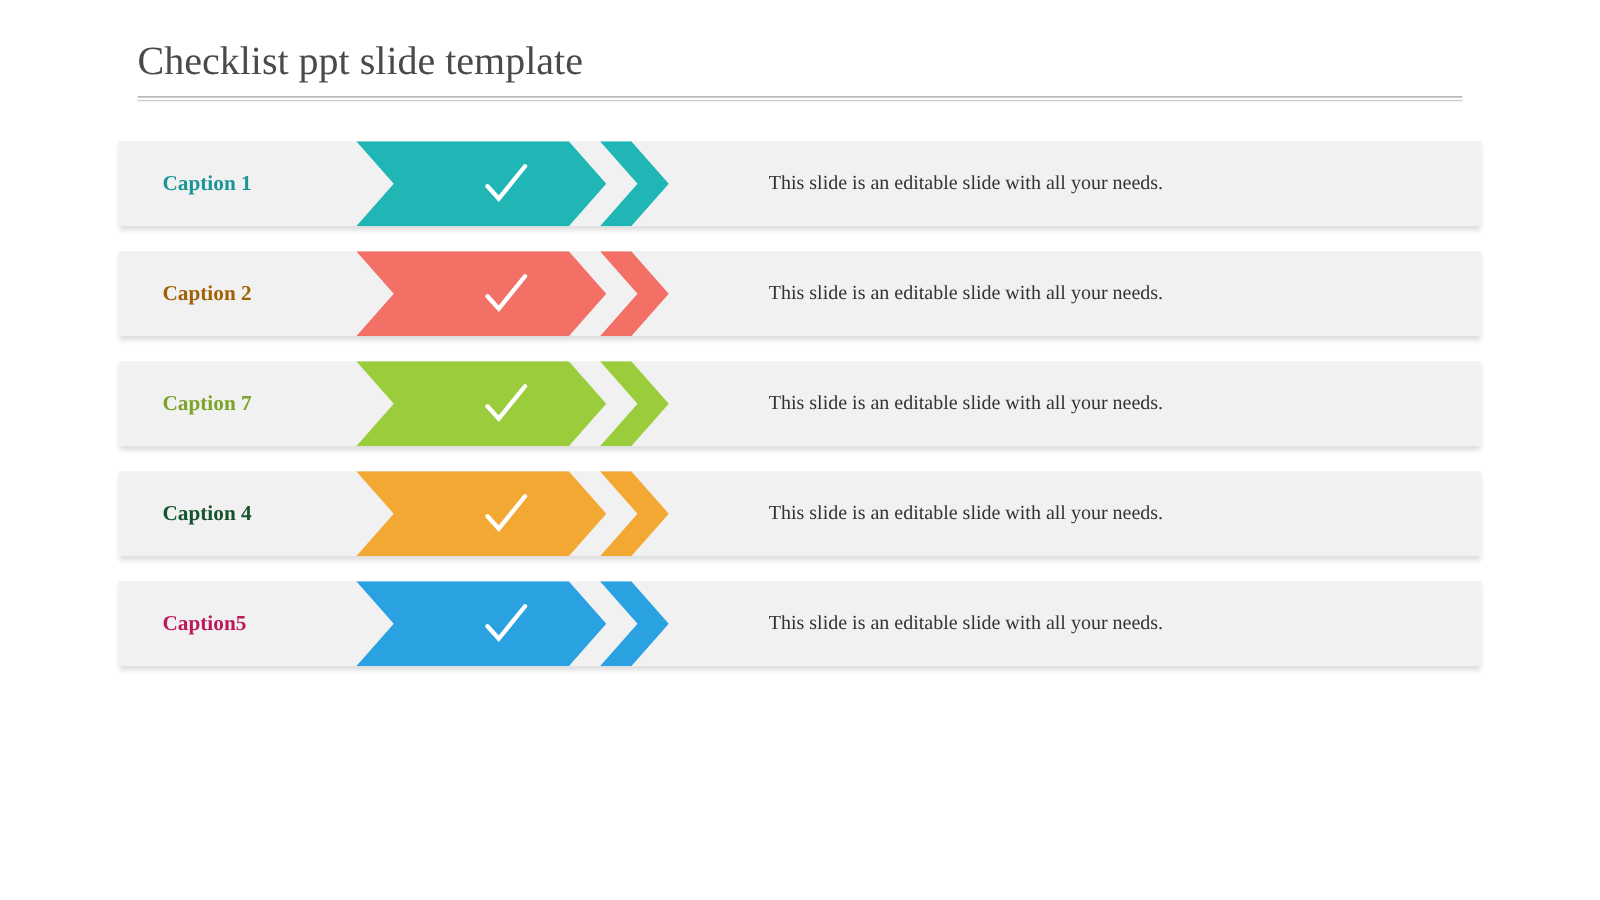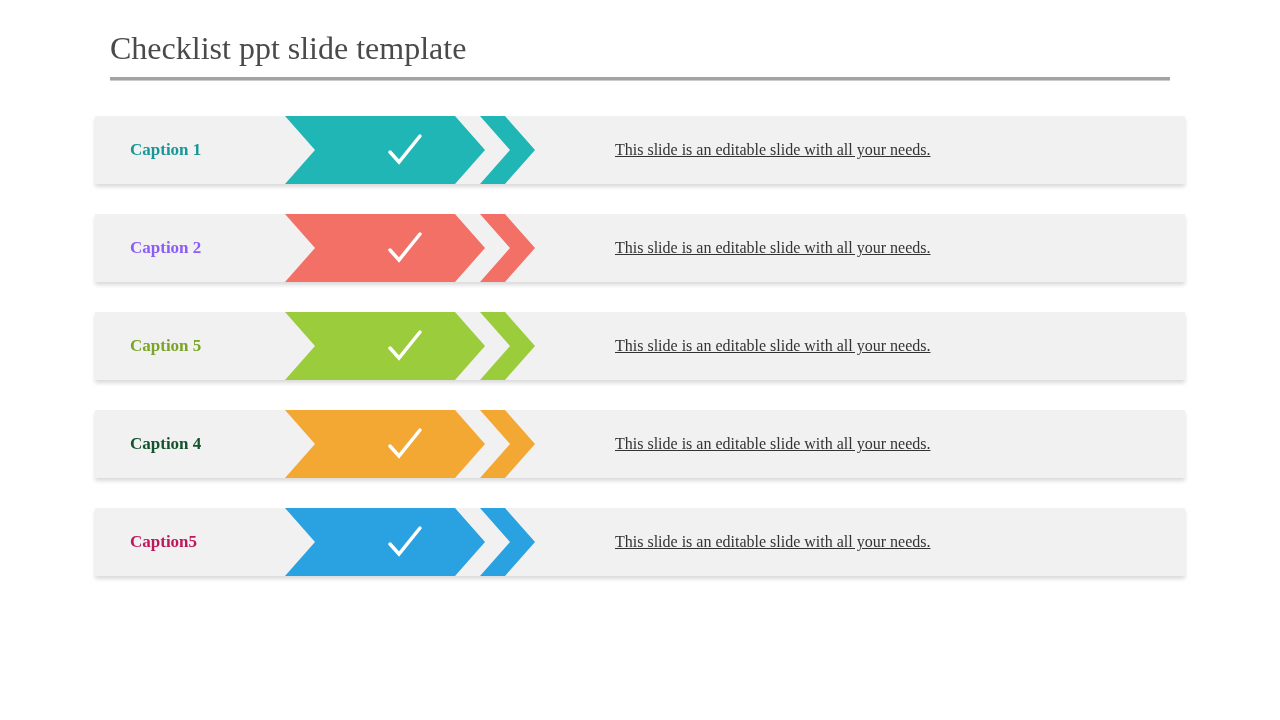--- a/index.html
+++ b/index.html
@@ -11,39 +11,39 @@
       overflow: hidden;
     }
     .slide {
       padding: 30px 95px 30px 95px;
     }
     .title {
       font-size: 32px;
       color: #4a4a4a;
       font-weight: normal;
       padding-bottom: 10px;
-      border-bottom: 4px solid #a3a3a3;
+      border-bottom: 1px solid #a3a3a3;
       position: relative;
       margin-bottom: 35px;
       margin-left: 15px;
       margin-right: 15px;
     }
     .title::after {
       content: '';
       position: absolute;
       left: 0;
       right: 0;
       bottom: -4px;
       height: 1px;
       background: #ccc;
     }
     .rows {
       display: flex;
       flex-direction: column;
-      gap: 30px;
+      gap: 20px;
     }
     .row {
       height: 68px;
       background: #f1f1f1;
       display: flex;
       align-items: center;
       position: relative;
       box-shadow: 0 3px 4px rgba(0,0,0,0.15);
     }
     .caption {
@@ -75,21 +75,20 @@
       left: 100px;
       top: 14px;
       z-index: 2;
     }
     .desc {
       flex: 1;
       padding-left: 80px;
       font-size: 16px;
       color: #333;
       font-family: Georgia, serif;
-      text-decoration: underline;
     }
   </style>
 </head>
 <body>
 
 <div class="slide">
   <h1 class="title">Checklist ppt slide template</h1>
 
   <div class="rows">
 
@@ -103,37 +102,37 @@
           <polygon points="0,0 25,0 55,34 25,68 0,68 30,34" fill="#20b6b6"></polygon>
         </svg>
         <svg class="check" width="40" height="40" viewBox="0 0 40 40">
           <path d="M5 22 L14 32 L35 6" stroke="#ffffff" stroke-width="3.5" fill="none" stroke-linecap="round"></path>
         </svg>
       </div>
       <div class="desc">This slide is an editable slide with all your needs.</div>
     </div>
 
     <div class="row">
-      <div class="caption" style="color:#8b5cf6">Caption 2</div>
+      <div class="caption" style="color:#a16207">Caption 2</div>
       <div class="arrow-block">
         <svg class="arrow-big" width="200" height="68" viewBox="0 0 200 68">
           <polygon points="0,0 170,0 200,34 170,68 0,68 30,34" fill="#f27066"></polygon>
         </svg>
         <svg class="arrow-chevron" width="55" height="68" viewBox="0 0 55 68">
           <polygon points="0,0 25,0 55,34 25,68 0,68 30,34" fill="#f27066"></polygon>
         </svg>
         <svg class="check" width="40" height="40" viewBox="0 0 40 40">
           <path d="M5 22 L14 32 L35 6" stroke="#ffffff" stroke-width="3.5" fill="none" stroke-linecap="round"></path>
         </svg>
       </div>
       <div class="desc">This slide is an editable slide with all your needs.</div>
     </div>
 
     <div class="row">
-      <div class="caption" style="color:#7ba428">Caption 5</div>
+      <div class="caption" style="color:#7ba428">Caption 7</div>
       <div class="arrow-block">
         <svg class="arrow-big" width="200" height="68" viewBox="0 0 200 68">
           <polygon points="0,0 170,0 200,34 170,68 0,68 30,34" fill="#9acc3c"></polygon>
         </svg>
         <svg class="arrow-chevron" width="55" height="68" viewBox="0 0 55 68">
           <polygon points="0,0 25,0 55,34 25,68 0,68 30,34" fill="#9acc3c"></polygon>
         </svg>
         <svg class="check" width="40" height="40" viewBox="0 0 40 40">
           <path d="M5 22 L14 32 L35 6" stroke="#ffffff" stroke-width="3.5" fill="none" stroke-linecap="round"></path>
         </svg>

